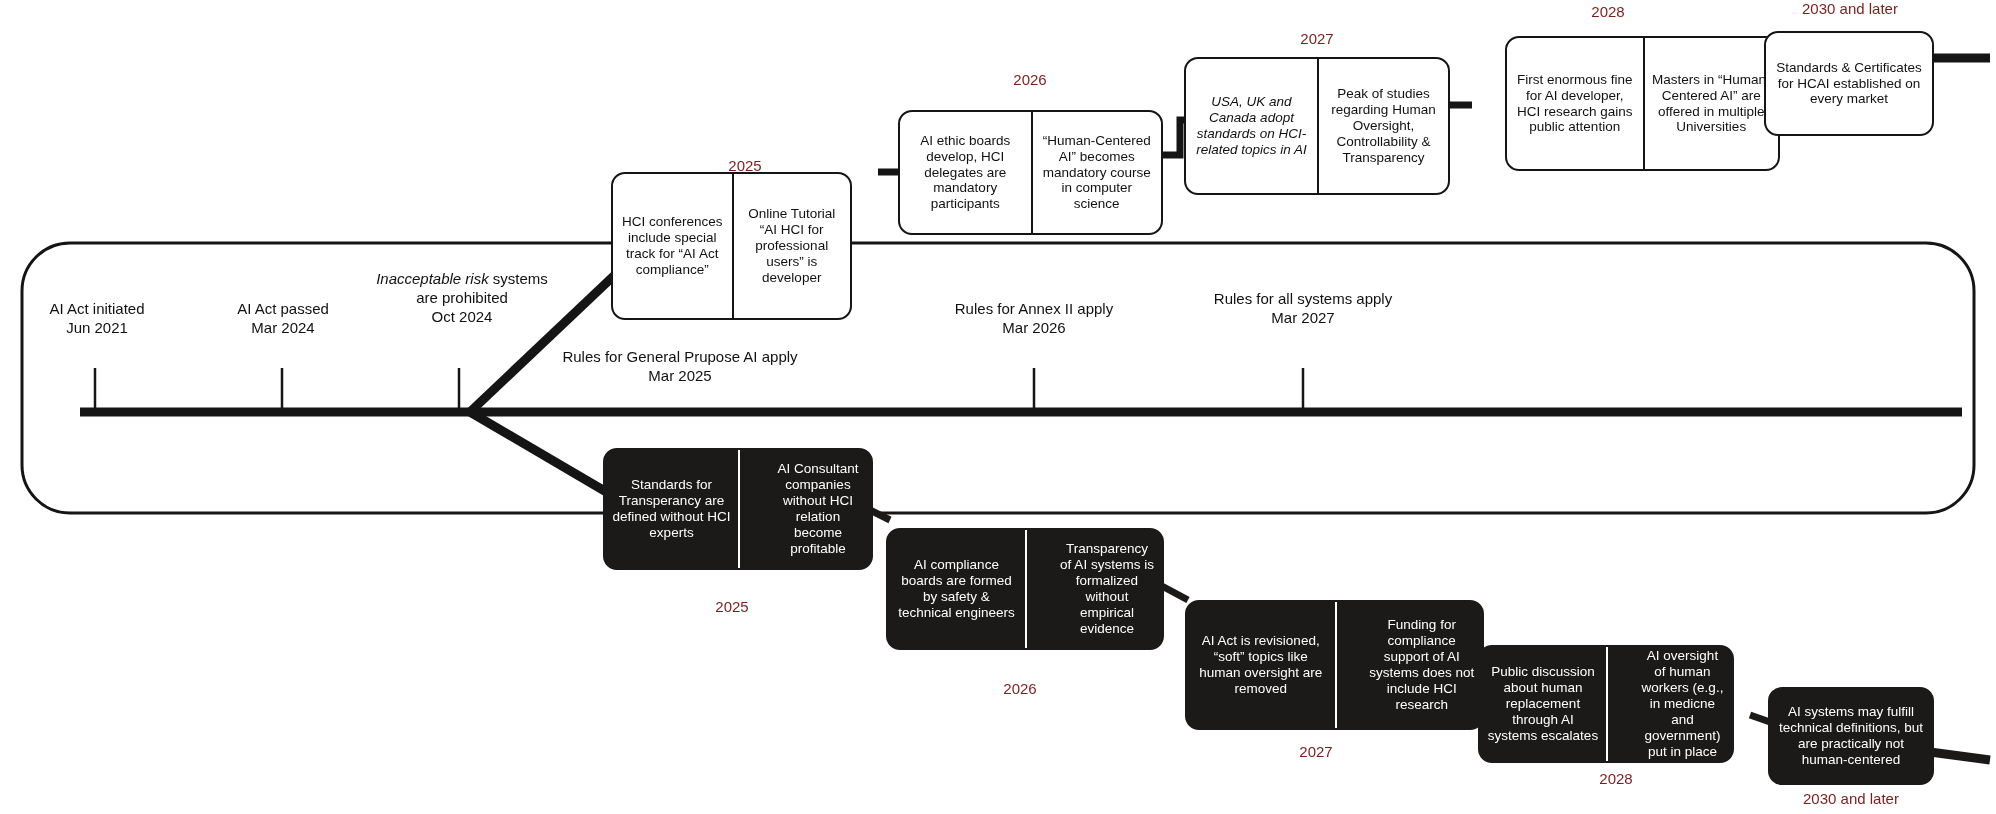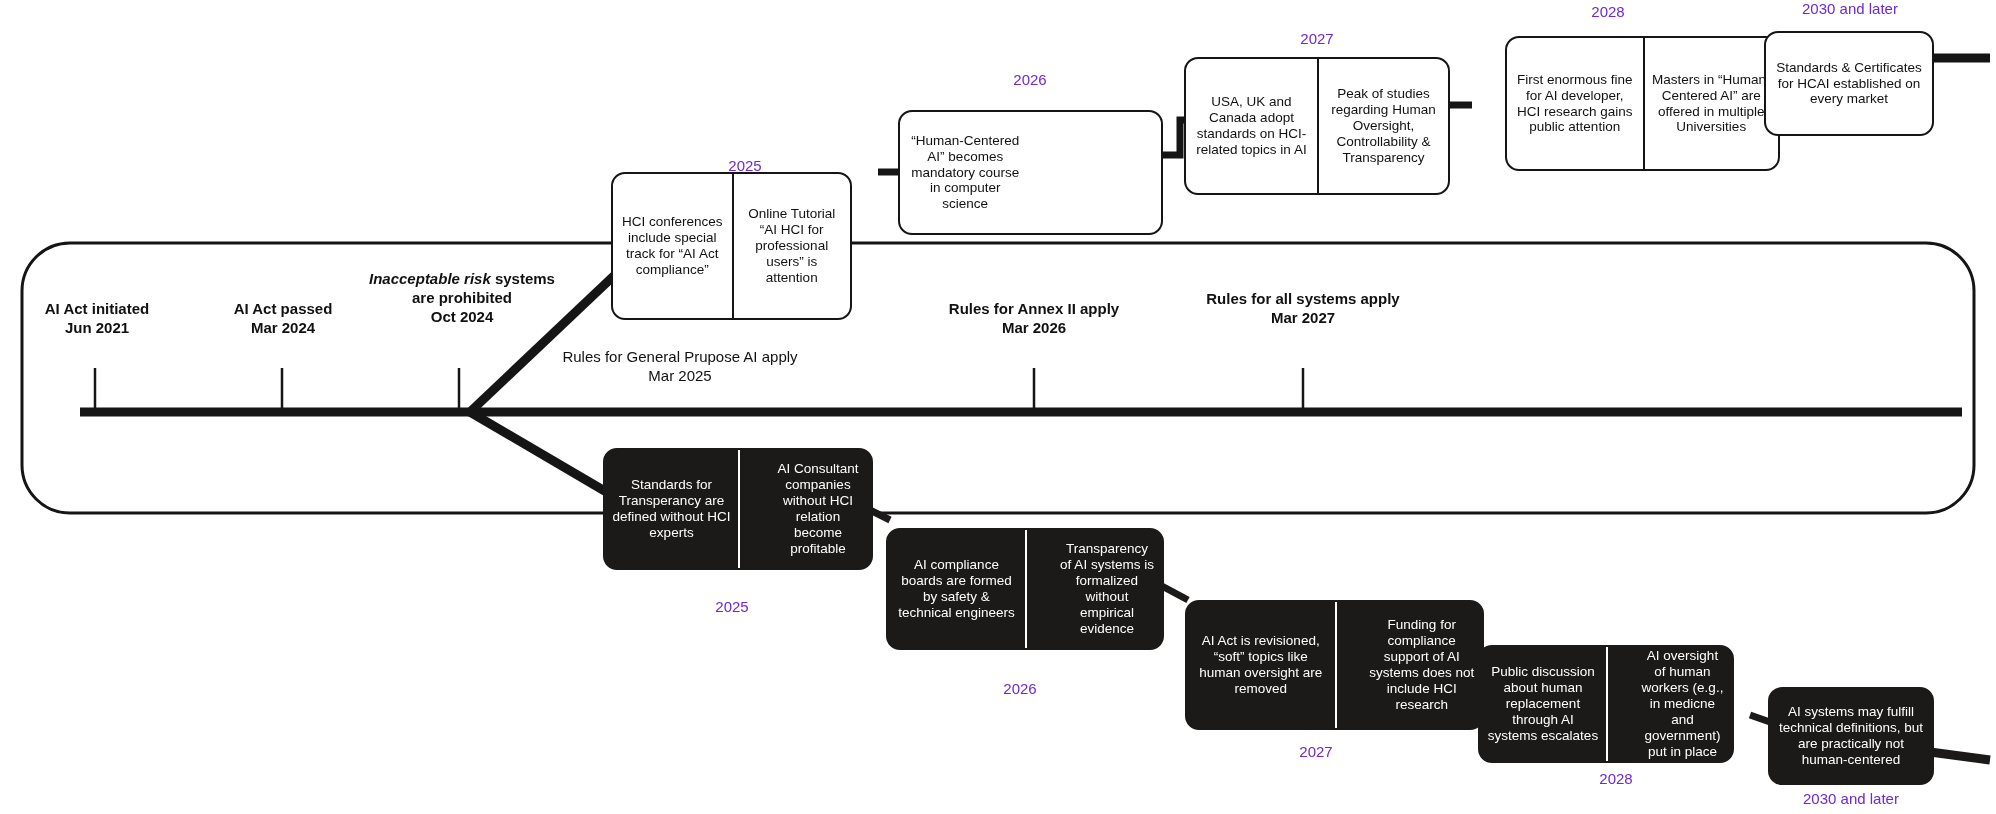--- a/index.html
+++ b/index.html
@@ -33,33 +33,32 @@
     line-height:1.18;
     color:#111;
   }
   .card.dark .cell{color:#fff;}
   .cell + .cell{border-left:2.5px solid #151515;}
   .card.dark .cell + .cell{border-left:2.5px solid #ffffff;padding-left:32px;}
 
   .yearlabel{
     position:absolute;
     font-size:15px;
-    color:#6d28d9;
+    color:#7f1d1d;
     text-align:center;
     white-space:nowrap;
   }
 
   .tickcap{
     position:absolute;
     font-size:15px;
     color:#111;
     text-align:center;
     line-height:1.25;
     white-space:nowrap;
-    font-weight:bold;
   }
   .tickcap em{font-style:italic;}
 
   .gp-label{
     position:absolute;
     font-size:15px;
     color:#111;
     text-align:center;
     line-height:1.25;
     white-space:nowrap;
@@ -122,31 +121,32 @@
     <div>Mar 2027</div>
   </div>
 
   <div class="gp-label" style="left:500px;top:348px;width:360px;">
     <div>Rules for General Prupose AI apply</div>
     <div>Mar 2025</div>
   </div>
 
   <div class="card" style="left:611px;top:172px;width:241px;height:148px;">
     <div class="cell" style="width:50%;">HCI conferences include special track for “AI Act compliance”</div>
-    <div class="cell" style="width:50%;">Online Tutorial “AI HCI for professional users” is attention</div>
+    <div class="cell" style="width:50%;">Online Tutorial “AI HCI for professional users” is developer</div>
   </div>
   <div class="yearlabel" style="left:671px;top:157px;width:148px;">2025</div>
 
   <div class="card" style="left:898px;top:110px;width:265px;height:125px;">
+    <div class="cell" style="width:50%;">AI ethic boards develop, HCI delegates are mandatory participants</div>
     <div class="cell" style="width:50%;">“Human-Centered AI” becomes mandatory course in computer science</div>
   </div>
   <div class="yearlabel" style="left:956px;top:71px;width:148px;">2026</div>
 
   <div class="card" style="left:1184px;top:57px;width:266px;height:138px;">
-    <div class="cell" style="width:50%;">USA, UK and Canada adopt standards on HCI-related topics in AI</div>
+    <div class="cell" style="width:50%;font-style:italic;">USA, UK and Canada adopt standards on HCI-related topics in AI</div>
     <div class="cell" style="width:50%;">Peak of studies regarding Human Oversight, Controllability &amp; Transparency</div>
   </div>
   <div class="yearlabel" style="left:1243px;top:30px;width:148px;">2027</div>
 
   <div class="card" style="left:1470px;top:36px;width:275px;height:135px;margin-left:35px;">
     <div class="cell" style="width:50%;">First enormous fine for AI developer, HCI research gains public attention</div>
     <div class="cell" style="width:50%;">Masters in “Human-Centered AI” are offered in multiple Universities</div>
   </div>
   <div class="yearlabel" style="left:1534px;top:3px;width:148px;">2028</div>
 

